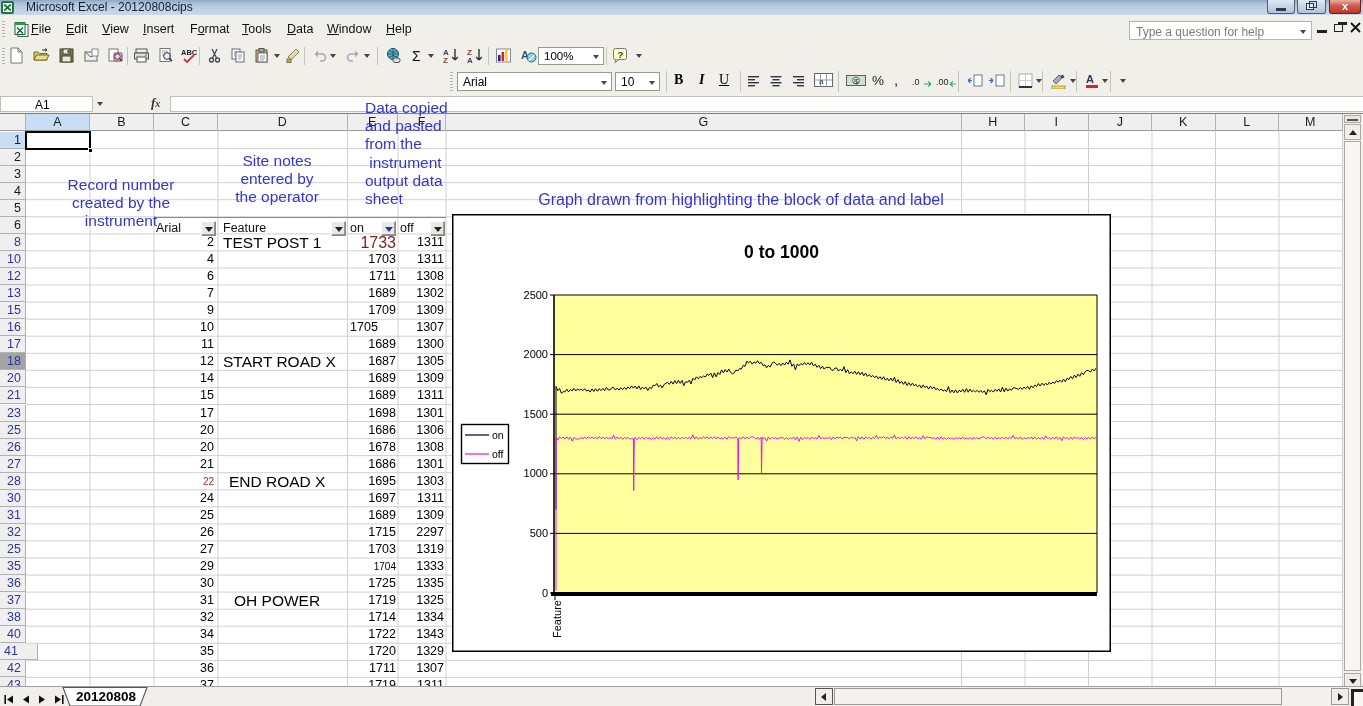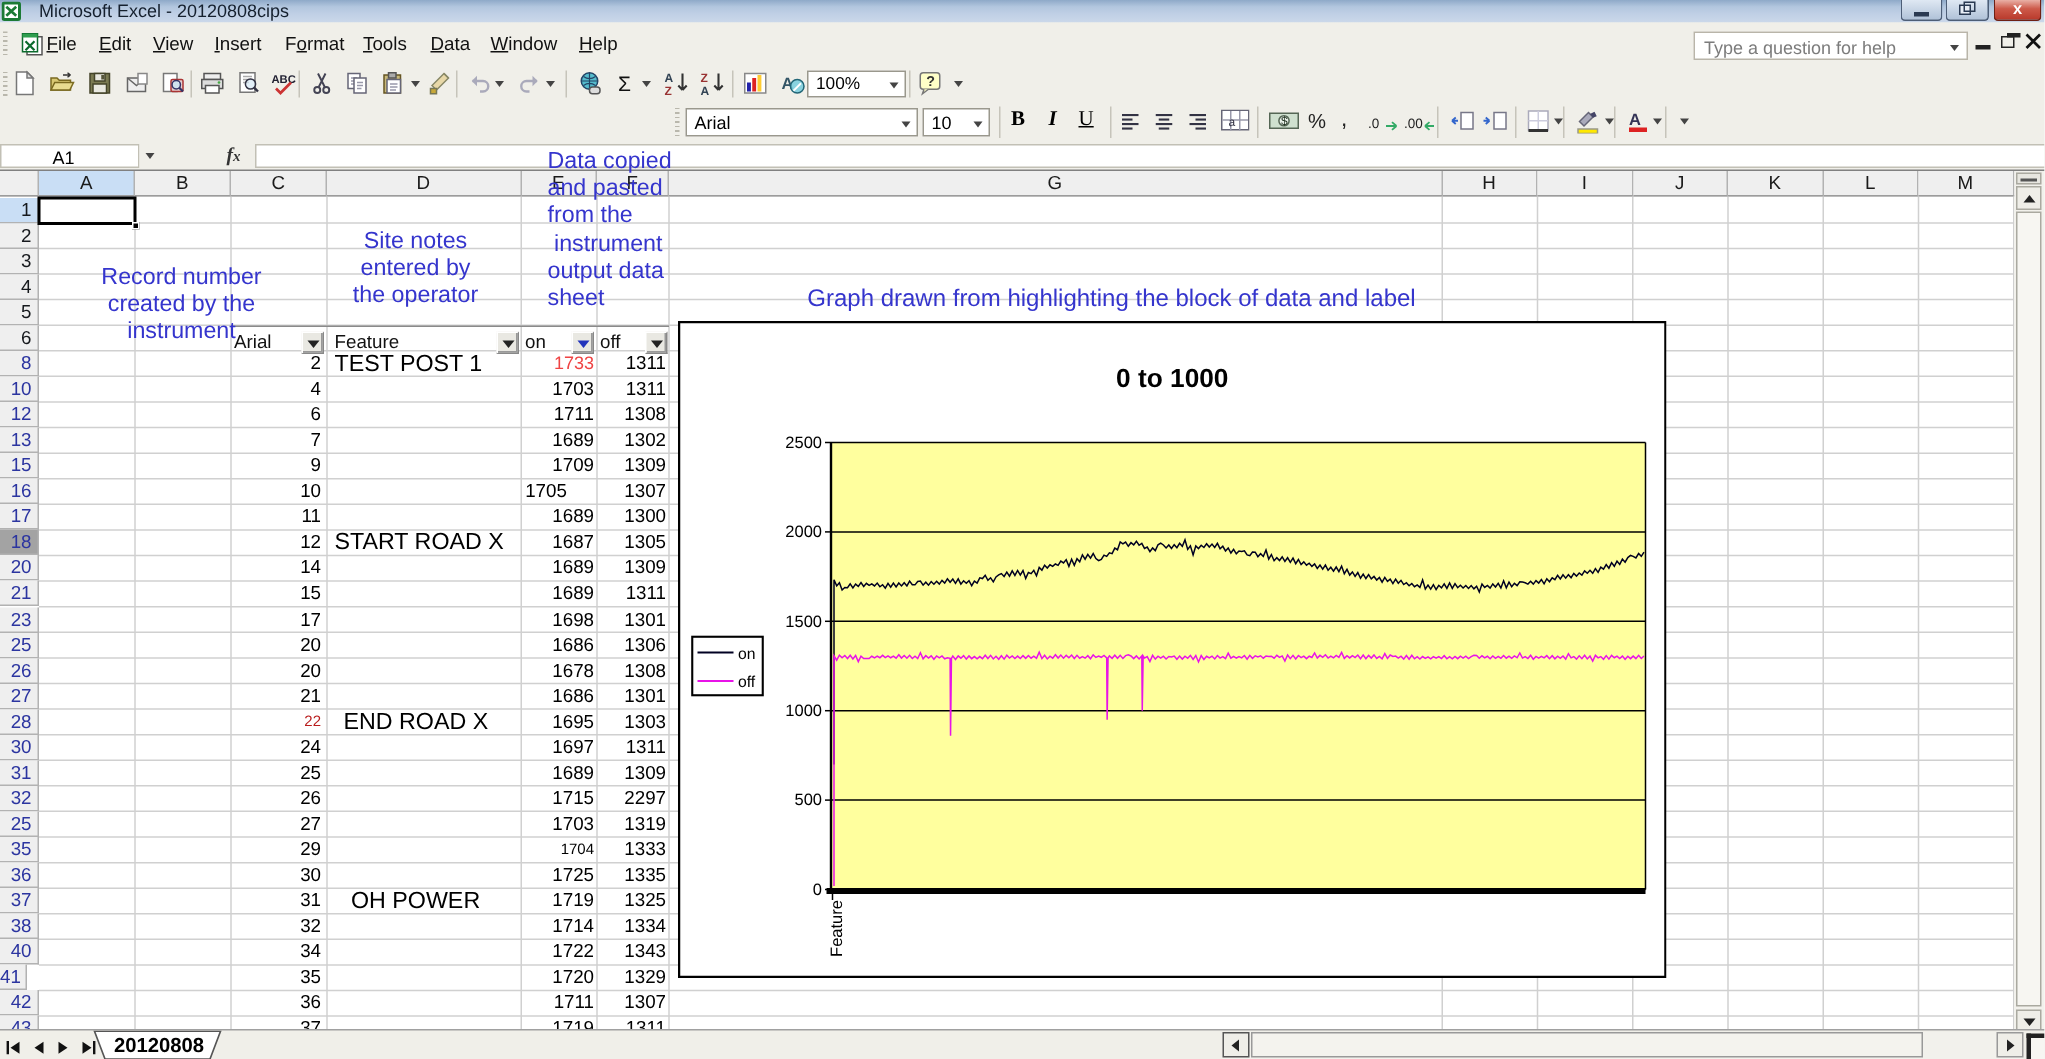--- a/index.html
+++ b/index.html
@@ -312,21 +312,21 @@
     <div class="abs" style="left:0;top:358.7px;width:26px;height:17.06px;background:#efefef;border-right:1px solid #b2b2b2;border-bottom:1px solid #b2b2b2;font-size:12.5px;color:#2c35a0;text-align:right;padding-right:4px;line-height:16.1px">28</div>
     <div class="abs" style="left:0;top:375.8px;width:26px;height:17.06px;background:#efefef;border-right:1px solid #b2b2b2;border-bottom:1px solid #b2b2b2;font-size:12.5px;color:#2c35a0;text-align:right;padding-right:4px;line-height:16.1px">30</div>
     <div class="abs" style="left:0;top:392.8px;width:26px;height:17.06px;background:#efefef;border-right:1px solid #b2b2b2;border-bottom:1px solid #b2b2b2;font-size:12.5px;color:#2c35a0;text-align:right;padding-right:4px;line-height:16.1px">31</div>
     <div class="abs" style="left:0;top:409.9px;width:26px;height:17.06px;background:#efefef;border-right:1px solid #b2b2b2;border-bottom:1px solid #b2b2b2;font-size:12.5px;color:#2c35a0;text-align:right;padding-right:4px;line-height:16.1px">32</div>
     <div class="abs" style="left:0;top:426.9px;width:26px;height:17.06px;background:#efefef;border-right:1px solid #b2b2b2;border-bottom:1px solid #b2b2b2;font-size:12.5px;color:#2c35a0;text-align:right;padding-right:4px;line-height:16.1px">25</div>
     <div class="abs" style="left:0;top:444.0px;width:26px;height:17.06px;background:#efefef;border-right:1px solid #b2b2b2;border-bottom:1px solid #b2b2b2;font-size:12.5px;color:#2c35a0;text-align:right;padding-right:4px;line-height:16.1px">35</div>
     <div class="abs" style="left:0;top:461.1px;width:26px;height:17.06px;background:#efefef;border-right:1px solid #b2b2b2;border-bottom:1px solid #b2b2b2;font-size:12.5px;color:#2c35a0;text-align:right;padding-right:4px;line-height:16.1px">36</div>
     <div class="abs" style="left:0;top:478.1px;width:26px;height:17.06px;background:#efefef;border-right:1px solid #b2b2b2;border-bottom:1px solid #b2b2b2;font-size:12.5px;color:#2c35a0;text-align:right;padding-right:4px;line-height:16.1px">37</div>
     <div class="abs" style="left:0;top:495.2px;width:26px;height:17.06px;background:#efefef;border-right:1px solid #b2b2b2;border-bottom:1px solid #b2b2b2;font-size:12.5px;color:#2c35a0;text-align:right;padding-right:4px;line-height:16.1px">38</div>
     <div class="abs" style="left:0;top:512.2px;width:26px;height:17.06px;background:#efefef;border-right:1px solid #b2b2b2;border-bottom:1px solid #b2b2b2;font-size:12.5px;color:#2c35a0;text-align:right;padding-right:4px;line-height:16.1px">40</div>
-    <div class="abs" style="left:0;top:529.3px;width:18px;height:17.06px;background:#efefef;border-right:1px solid #b2b2b2;border-bottom:1px solid #b2b2b2;font-size:12.5px;color:#2c35a0;text-align:right;padding-right:4px;line-height:16.1px">41</div>
+    <div class="abs" style="left:0;top:529.3px;width:38px;height:17.06px;background:#efefef;border-right:1px solid #b2b2b2;border-bottom:1px solid #b2b2b2;font-size:12.5px;color:#2c35a0;text-align:right;padding-right:19px;line-height:16.1px">41</div>
     <div class="abs" style="left:0;top:546.4px;width:26px;height:17.06px;background:#efefef;border-right:1px solid #b2b2b2;border-bottom:1px solid #b2b2b2;font-size:12.5px;color:#2c35a0;text-align:right;padding-right:4px;line-height:16.1px">42</div>
     <div class="abs" style="left:0;top:563.4px;width:26px;height:17.06px;background:#efefef;border-right:1px solid #b2b2b2;border-bottom:1px solid #b2b2b2;font-size:12.5px;color:#2c35a0;text-align:right;padding-right:4px;line-height:16.1px">43</div>
     <svg class="abs" style="left:0;top:17px" width="1343" height="555">
       <line x1="90.0" y1="0" x2="90.0" y2="555" stroke="#d0d0d0" stroke-width="1"></line>
       <line x1="154.0" y1="0" x2="154.0" y2="555" stroke="#d0d0d0" stroke-width="1"></line>
       <line x1="218.0" y1="0" x2="218.0" y2="555" stroke="#d0d0d0" stroke-width="1"></line>
       <line x1="347.5" y1="0" x2="347.5" y2="555" stroke="#d0d0d0" stroke-width="1"></line>
       <line x1="398.0" y1="0" x2="398.0" y2="555" stroke="#d0d0d0" stroke-width="1"></line>
       <line x1="446.0" y1="0" x2="446.0" y2="555" stroke="#d0d0d0" stroke-width="1"></line>
       <line x1="961.5" y1="0" x2="961.5" y2="555" stroke="#d0d0d0" stroke-width="1"></line>
@@ -384,21 +384,21 @@
     </div>
     <div class="abs" style="left:381px;top:107px;width:15px;height:15px;background:#e9e8e2;border:1px solid #888;border-top-color:#fff;border-left-color:#fff;box-shadow:inset -1px -1px 0 #999">
       <div style="position:absolute;left:3px;top:5px;width:0;height:0;border-left:4px solid transparent;border-right:4px solid transparent;border-top:5px solid #2233bb"></div>
     </div>
     <div class="abs" style="left:430px;top:107px;width:15px;height:15px;background:#e9e8e2;border:1px solid #888;border-top-color:#fff;border-left-color:#fff;box-shadow:inset -1px -1px 0 #999">
       <div style="position:absolute;left:3px;top:5px;width:0;height:0;border-left:4px solid transparent;border-right:4px solid transparent;border-top:5px solid #222"></div>
     </div>
     <div class="abs" style="left:154px;top:103px;width:292px;height:1px;background:#8a8a8a"></div>
     <div class="abs" style="left:154px;top:119.9px;width:60px;height:17.1px;font-size:12.5px;text-align:right;line-height:17.1px;color:#000">2</div>
     <div class="abs" style="left:223px;top:118.9px;font-size:15.5px;line-height:19.1px;color:#000">TEST POST 1</div>
-    <div class="abs" style="left:332px;top:119.9px;width:64px;height:17.1px;font-size:12px;text-align:right;line-height:17.1px;color:#ef4444">1733</div>
+    <div class="abs" style="left:332px;top:119.9px;width:64px;height:17.1px;font-size:16px;text-align:right;line-height:17.1px;color:#7f1d1d">1733</div>
     <div class="abs" style="left:380px;top:119.9px;width:64px;height:17.1px;font-size:12.5px;text-align:right;line-height:17.1px;color:#000">1311</div>
     <div class="abs" style="left:154px;top:136.9px;width:60px;height:17.1px;font-size:12.5px;text-align:right;line-height:17.1px;color:#000">4</div>
     <div class="abs" style="left:332px;top:136.9px;width:64px;height:17.1px;font-size:12.5px;text-align:right;line-height:17.1px;color:#000">1703</div>
     <div class="abs" style="left:380px;top:136.9px;width:64px;height:17.1px;font-size:12.5px;text-align:right;line-height:17.1px;color:#000">1311</div>
     <div class="abs" style="left:154px;top:154.0px;width:60px;height:17.1px;font-size:12.5px;text-align:right;line-height:17.1px;color:#000">6</div>
     <div class="abs" style="left:332px;top:154.0px;width:64px;height:17.1px;font-size:12.5px;text-align:right;line-height:17.1px;color:#000">1711</div>
     <div class="abs" style="left:380px;top:154.0px;width:64px;height:17.1px;font-size:12.5px;text-align:right;line-height:17.1px;color:#000">1308</div>
     <div class="abs" style="left:154px;top:171.0px;width:60px;height:17.1px;font-size:12.5px;text-align:right;line-height:17.1px;color:#000">7</div>
     <div class="abs" style="left:332px;top:171.0px;width:64px;height:17.1px;font-size:12.5px;text-align:right;line-height:17.1px;color:#000">1689</div>
     <div class="abs" style="left:380px;top:171.0px;width:64px;height:17.1px;font-size:12.5px;text-align:right;line-height:17.1px;color:#000">1302</div>

